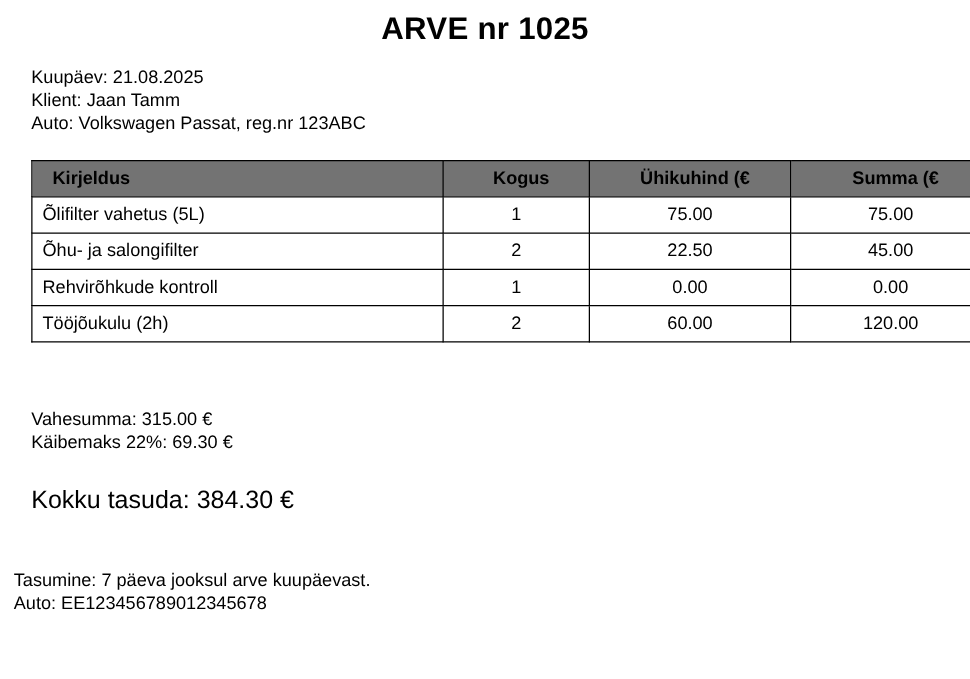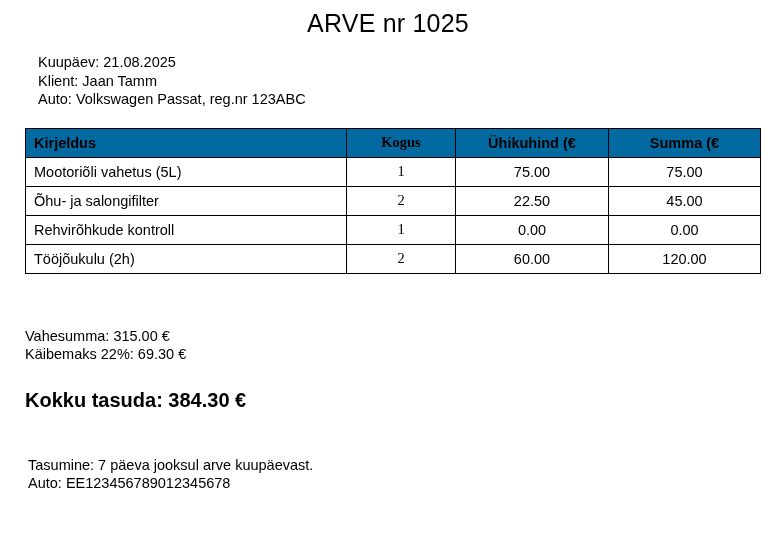--- a/index.html
+++ b/index.html
@@ -13,30 +13,30 @@
     color: #000000;
     font-family: "Liberation Sans", sans-serif;
     overflow: hidden;
     position: relative;
   }
 
   
   .invoice-title {
     text-align: center;
     font-size: 25px;
-    font-weight: normal;
+    font-weight: bold;
     letter-spacing: 0.2px;
     padding-top: 8px;
     line-height: 1.25;
   }
 
   
   .meta-block {
     margin-top: 14px;
-    margin-left: 38px;
+    margin-left: 25px;
     font-size: 14.5px;
     line-height: 18.5px;
   }
   .meta-line {
     white-space: nowrap;
   }
 
   
   .items-table {
     margin-left: 25px;
@@ -48,53 +48,54 @@
   }
   .items-table th,
   .items-table td {
     border: 1px solid #000000;
     height: 28px;
     padding: 0 8px;
     font-weight: normal;
     vertical-align: middle;
   }
   .items-table thead th {
-    background: #0369a1;
+    background: #737373;
     font-weight: bold;
     text-align: left;
     white-space: nowrap;
+    padding-left: 16px;
   }
   .items-table thead th.col-qty,
   .items-table thead th.col-unit,
   .items-table thead th.col-sum {
     text-align: center;
   }
   .col-desc  { width: 304px; text-align: left; }
-  .col-qty   { width: 92px;  text-align: center; font-family: Liberation Serif, serif; }
+  .col-qty   { width: 92px;  text-align: center; }
   .col-unit  { width: 136px; text-align: center; }
   .col-sum   { width: 135px; text-align: center; }
 
   
   .totals-block {
     margin-left: 25px;
     margin-top: 53px;
     font-size: 14.5px;
     line-height: 18.5px;
   }
   .grand-total {
     margin-left: 25px;
     margin-top: 24px;
     font-size: 20px;
-    font-weight: bold;
+    font-weight: normal;
     line-height: 1.2;
   }
 
   
   .footer-block {
-    margin-left: 28px;
+    margin-left: 11px;
     margin-top: 44px;
     font-size: 14.5px;
     line-height: 18.5px;
   }
 </style>
 </head>
 <body>
 
 <div class="invoice-title">ARVE nr 1025</div>
 
@@ -108,21 +109,21 @@
   <thead>
     <tr>
       <th class="col-desc">Kirjeldus</th>
       <th class="col-qty">Kogus</th>
       <th class="col-unit">Ühikuhind (€</th>
       <th class="col-sum">Summa (€</th>
     </tr>
   </thead>
   <tbody>
       <tr>
-        <td class="col-desc">Mootoriõli vahetus (5L)</td>
+        <td class="col-desc">Õlifilter vahetus (5L)</td>
         <td class="col-qty">1</td>
         <td class="col-unit">75.00</td>
         <td class="col-sum">75.00</td>
       </tr>
       <tr>
         <td class="col-desc">Õhu- ja salongifilter</td>
         <td class="col-qty">2</td>
         <td class="col-unit">22.50</td>
         <td class="col-sum">45.00</td>
       </tr>

